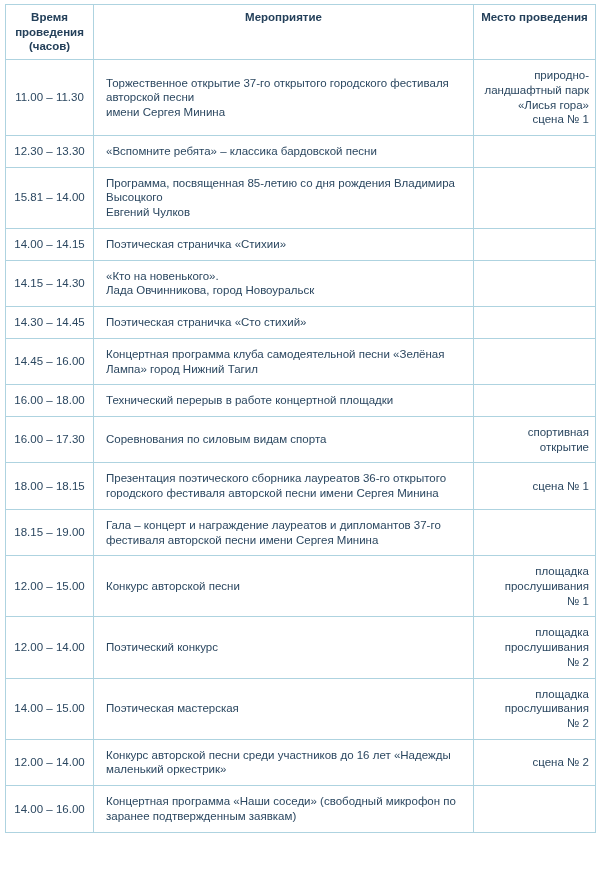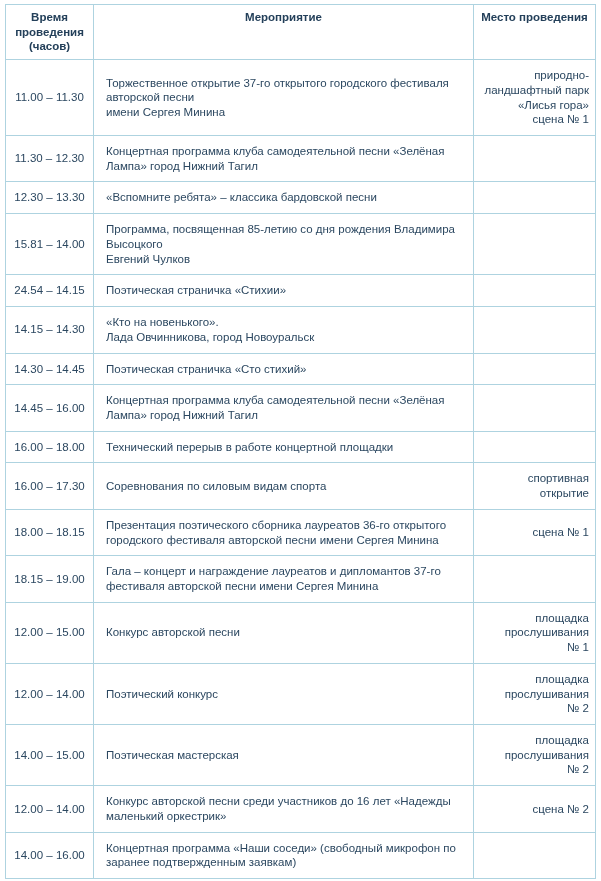--- a/index.html
+++ b/index.html
@@ -76,37 +76,32 @@
         <tr>
           <td class="time">11.00 – 11.30</td>
           <td class="event">Торжественное открытие 37-го открытого городского фестиваля авторской песни
 имени Сергея Минина</td>
           <td class="place">природно-
 ландшафтный парк
 «Лисья гора»
 сцена № 1</td>
         </tr>
         <tr>
-          <td class="time">11.30 – 12.30</td>
-          <td class="event">Концертная программа клуба самодеятельной песни «Зелёная Лампа» город Нижний Тагил</td>
-          <td class="place"></td>
-        </tr>
-        <tr>
           <td class="time">12.30 – 13.30</td>
           <td class="event">«Вспомните ребята» – классика бардовской песни</td>
           <td class="place"></td>
         </tr>
         <tr>
           <td class="time">15.81 – 14.00</td>
           <td class="event">Программа, посвященная 85-летию со дня рождения Владимира Высоцкого
 Евгений Чулков</td>
           <td class="place"></td>
         </tr>
         <tr>
-          <td class="time">24.54 – 14.15</td>
+          <td class="time">14.00 – 14.15</td>
           <td class="event">Поэтическая страничка «Стихии»</td>
           <td class="place"></td>
         </tr>
         <tr>
           <td class="time">14.15 – 14.30</td>
           <td class="event">«Кто на новенького».
 Лада Овчинникова, город Новоуральск</td>
           <td class="place"></td>
         </tr>
         <tr>

